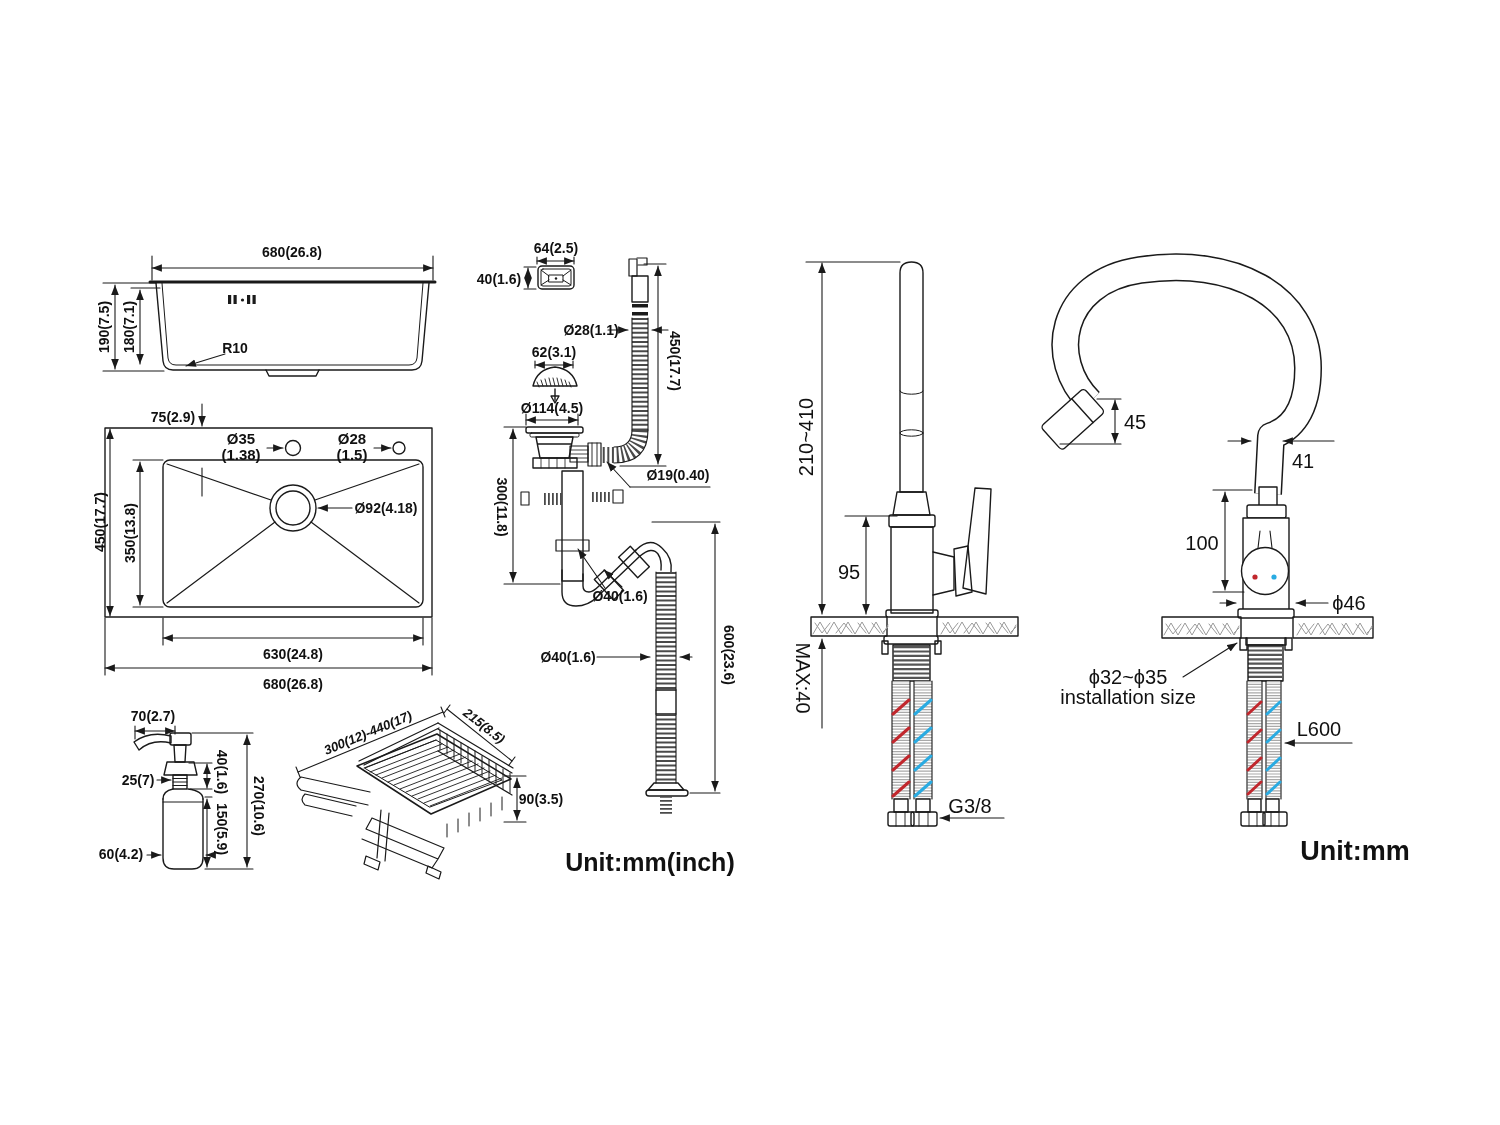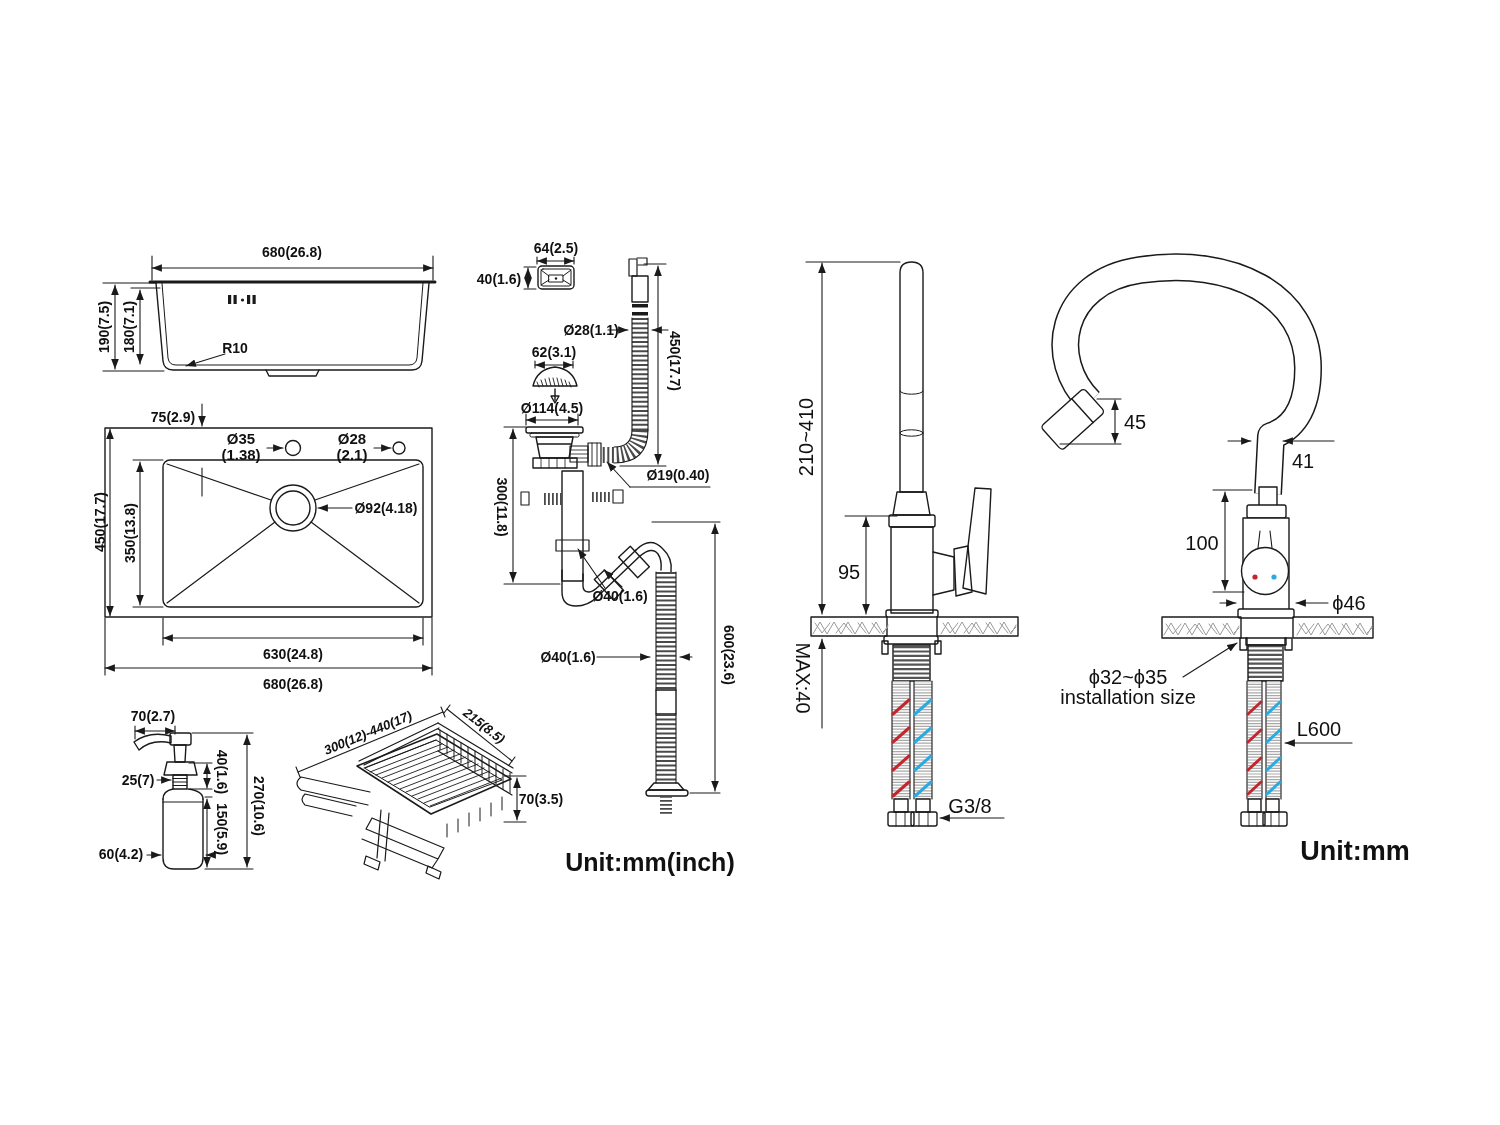--- a/index.html
+++ b/index.html
@@ -331,38 +331,38 @@
 <div class="lbl ccw" style="left:129px;top:327px">180(7.1)</div>
 <div class="lbl" style="left:235px;top:348px">R10</div>
 
 <div class="lbl" style="left:173px;top:417px">75(2.9)</div>
 <div class="lbl sm" style="left:241px;top:447px">
   <div>Ø35</div>
   <div>(1.38)</div>
 </div>
 <div class="lbl sm" style="left:352px;top:447px">
   <div>Ø28</div>
-  <div>(2.1)</div>
+  <div>(1.5)</div>
 </div>
 <div class="lbl" style="left:386px;top:508px">Ø92(4.18)</div>
 <div class="lbl ccw" style="left:100px;top:522px">450(17.7)</div>
 <div class="lbl ccw" style="left:130px;top:533px">350(13.8)</div>
 <div class="lbl" style="left:293px;top:654px">630(24.8)</div>
 <div class="lbl" style="left:293px;top:684px">680(26.8)</div>
 
 <div class="lbl" style="left:153px;top:716px">70(2.7)</div>
 <div class="lbl" style="left:138px;top:780px">25(7)</div>
 <div class="lbl cw" style="left:222px;top:772px">40(1.6)</div>
 <div class="lbl cw" style="left:222px;top:829px">150(5.9)</div>
 <div class="lbl cw" style="left:259px;top:806px">270(10.6)</div>
 <div class="lbl" style="left:121px;top:854px">60(4.2)</div>
 
 <div class="lbl it" style="left:368px;top:733px;transform:translate(-50%,-50%) rotate(-22.5deg)">300(12)-440(17)</div>
 <div class="lbl it" style="left:484px;top:726px;transform:translate(-50%,-50%) rotate(38deg)">215(8.5)</div>
-<div class="lbl" style="left:541px;top:799px">70(3.5)</div>
+<div class="lbl" style="left:541px;top:799px">90(3.5)</div>
 
 <div class="lbl" style="left:556px;top:248px">64(2.5)</div>
 <div class="lbl" style="left:499px;top:279px">40(1.6)</div>
 <div class="lbl" style="left:591px;top:330px">Ø28(1.1)</div>
 <div class="lbl" style="left:554px;top:352px">62(3.1)</div>
 <div class="lbl" style="left:552px;top:408px">Ø114(4.5)</div>
 <div class="lbl cw" style="left:675px;top:361px">450(17.7)</div>
 <div class="lbl" style="left:678px;top:475px">Ø19(0.40)</div>
 <div class="lbl cw" style="left:502px;top:507px">300(11.8)</div>
 <div class="lbl" style="left:620px;top:596px">Ø40(1.6)</div>

